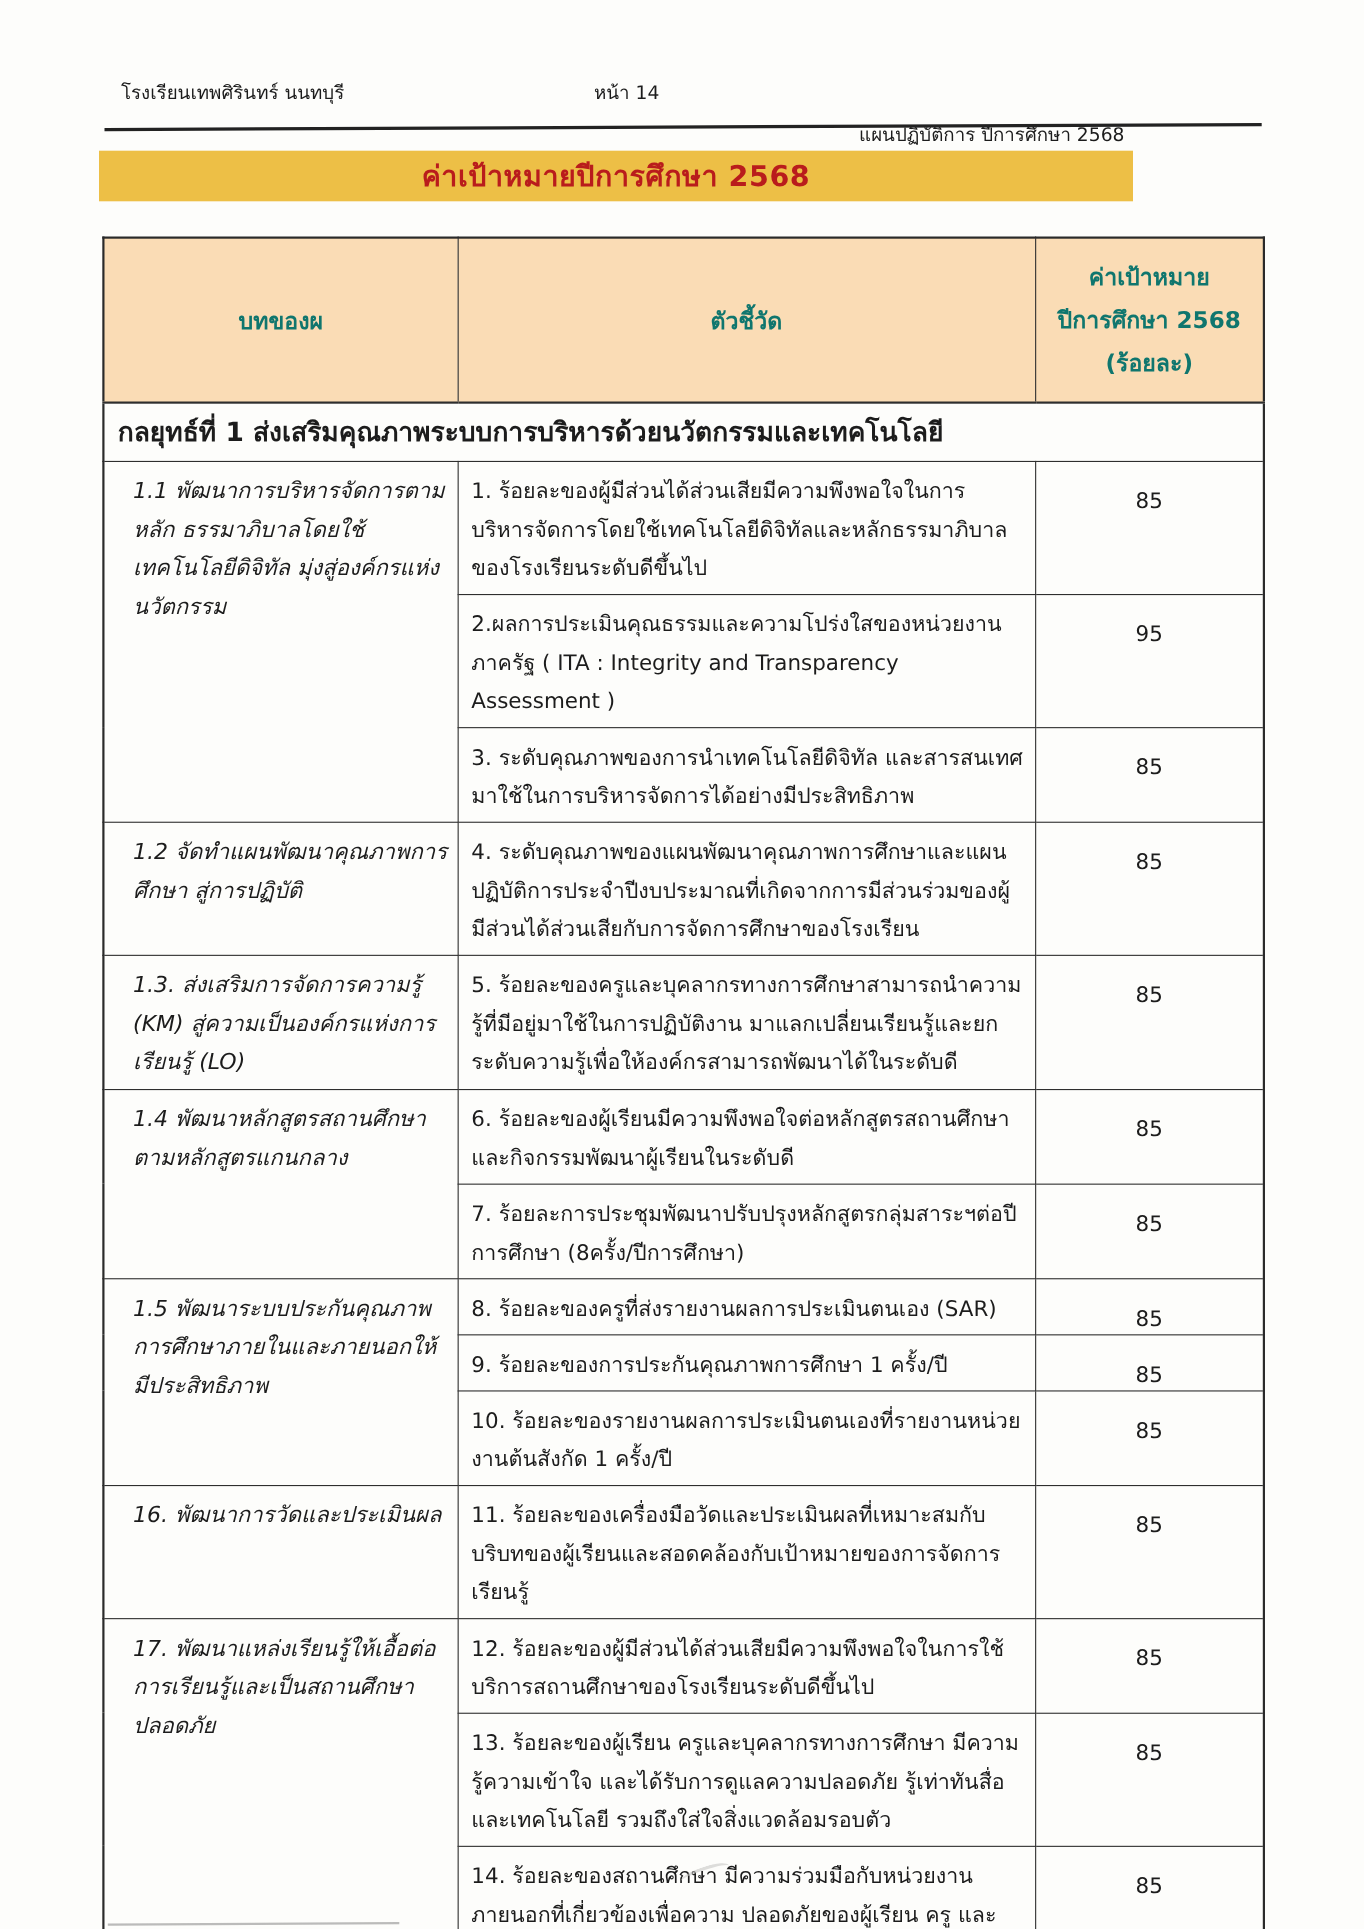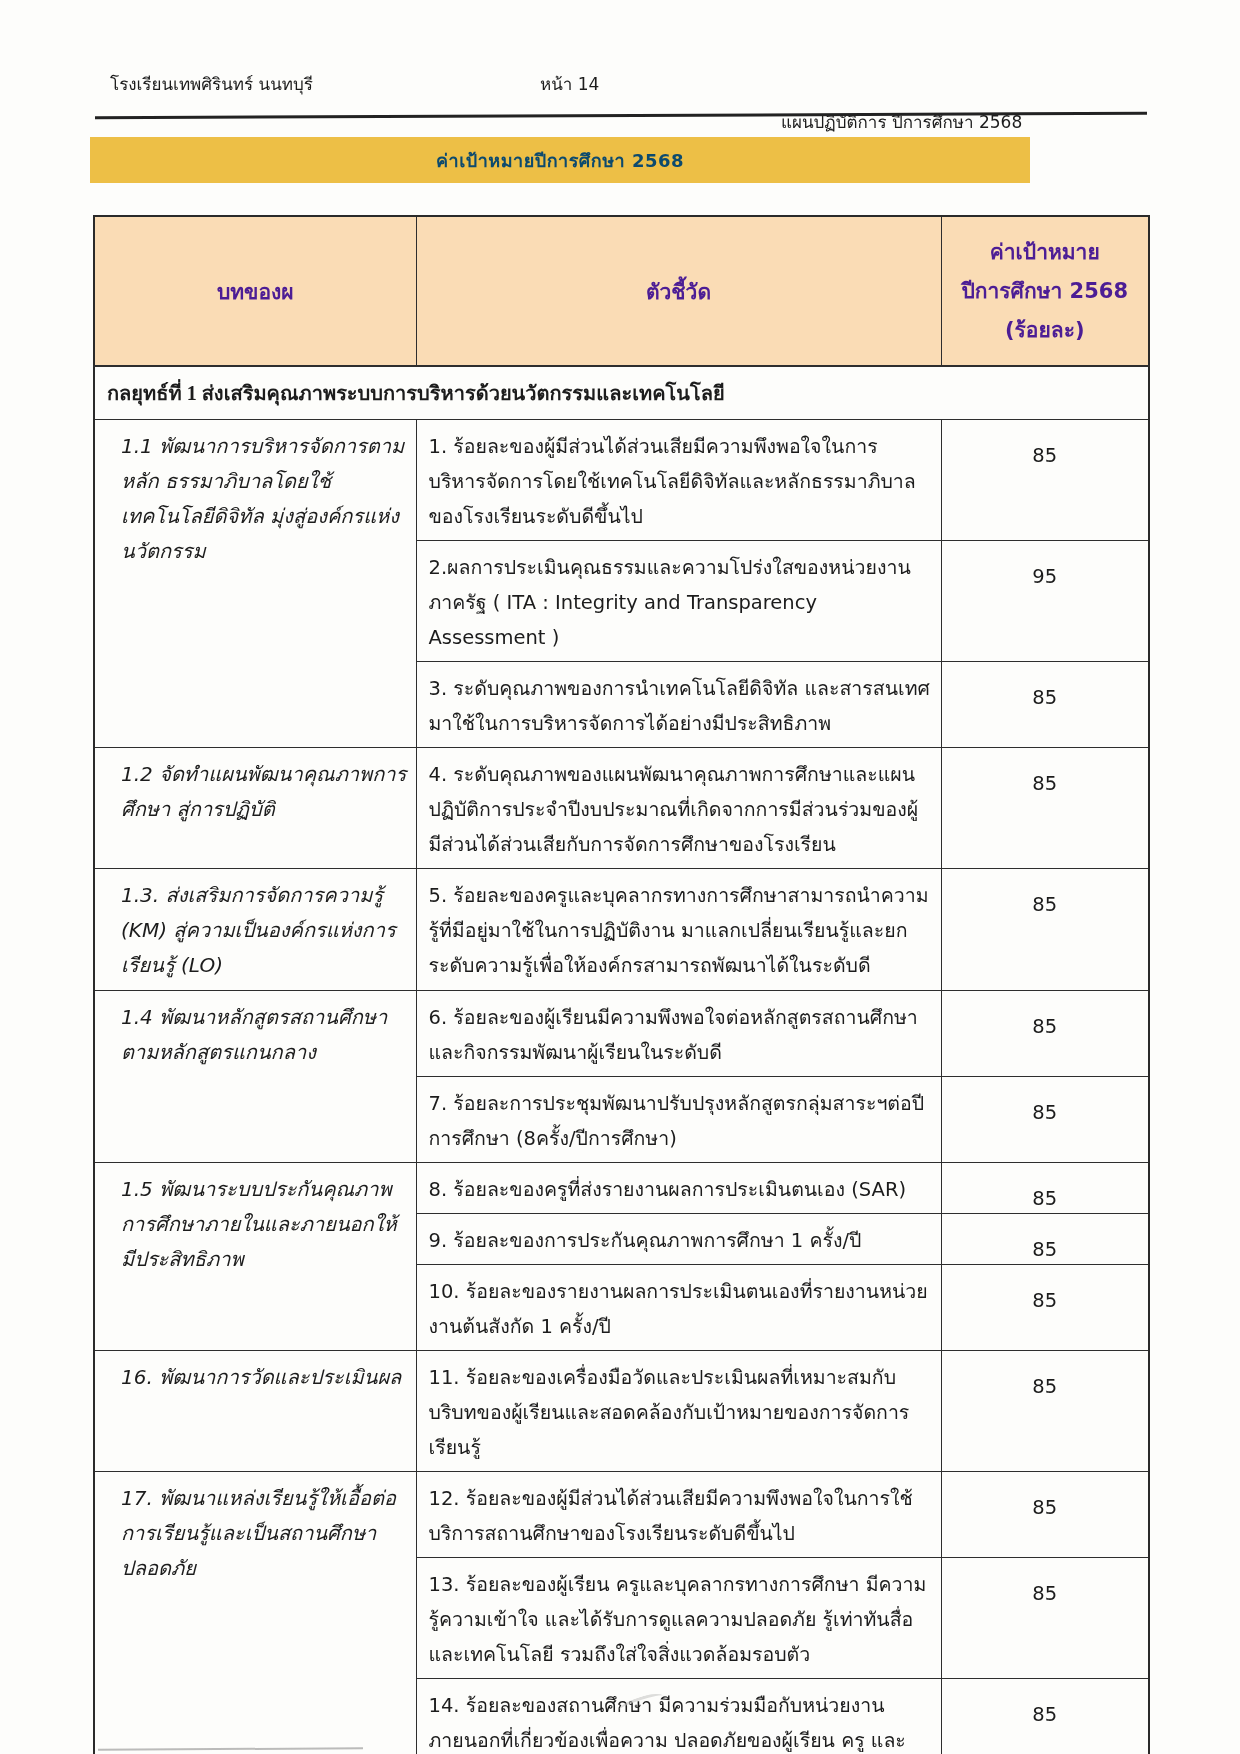--- a/index.html
+++ b/index.html
@@ -19,38 +19,38 @@
   .doc-header .page-no { position:absolute; left:447px; top:0; white-space:nowrap; }
   .doc-header .plan    { position:absolute; left:688px; top:0; white-space:nowrap;margin-top:38px; }
   .header-rule {
     position:absolute; top:114px; left:95px; width:1052px; height:2.5px;
     background:#222; transform:rotate(-0.25deg);
   }
   
   .banner {
     position:absolute; top:137px; left:90px; width:940px; height:46px;
     background:var(--banner-bg,#edbf46);
-    color:#0c4a6e; font-size:18px; font-weight:700;
+    color:#b91c1c; font-size:26px; font-weight:700;
     text-align:center; line-height:48px; letter-spacing:0.5px;
   }
   
   .table-wrap { position:absolute; top:215px; left:93px; width:1055px; }
   table { width:100%; border-collapse:collapse; table-layout:fixed; border:2px solid #2a2a2a; }
   th, td { border:1.5px solid #2e2e2e; }
   thead tr { height:150px; }
   th {
     background:var(--header-bg,#fadcb5);
     font-size:21px; font-weight:600; text-align:center; vertical-align:middle;
-    color:#4c1d95; border-bottom-width:2px;
+    color:#0f766e; border-bottom-width:2px;
   }
   th .tline { line-height:39px; }
   .strategy-row { height:53px; }
   .strategy-row td {
-    font-size:20px; font-weight:600; vertical-align:middle;
-    padding:2px 24px 2px 12px; overflow-wrap:anywhere;font-family:Liberation Serif, serif;
+    font-size:24px; font-weight:600; vertical-align:middle;
+    padding:2px 24px 2px 12px; overflow-wrap:anywhere;
   }
   td.proj {
     vertical-align:top; padding:9px 8px 6px 26px;
     font-size:20px; line-height:35px; overflow-wrap:anywhere;font-style:italic;
   }
   td.ind {
     vertical-align:top; padding:9px 10px 6px 12px;
     font-size:19.5px; line-height:35px; overflow-wrap:anywhere;
   }
   td.val { vertical-align:top; padding-top:24px; text-align:center; font-size:19.5px; }

